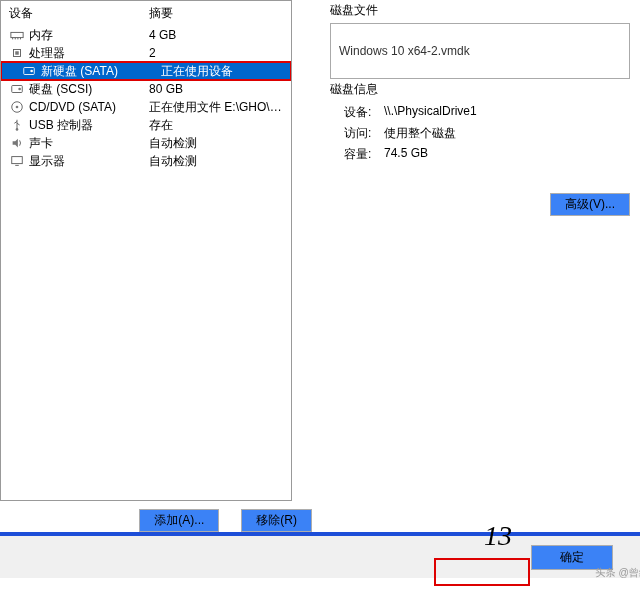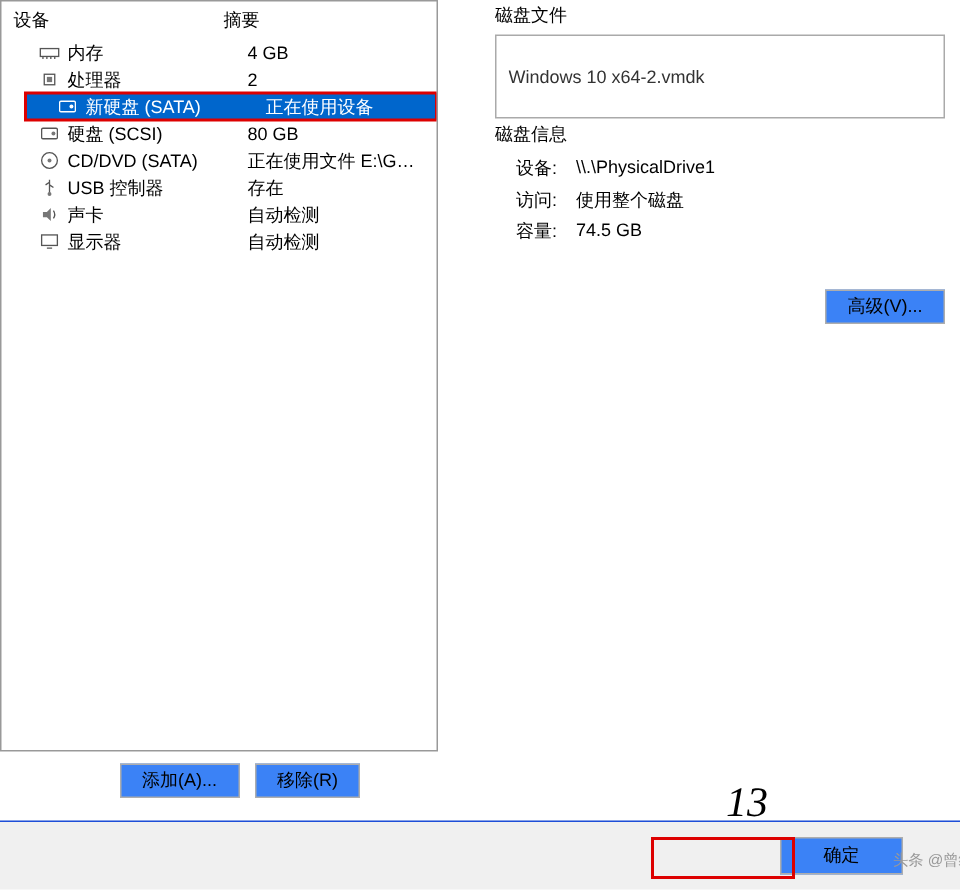--- a/index.html
+++ b/index.html
@@ -3,38 +3,38 @@
   <meta charset="utf-8">
   <style>
     * { box-sizing: border-box; margin: 0; padding: 0; }
     body { font-family: "Microsoft YaHei", sans-serif; font-size: 12px; background: #fff; width: 640px; height: 594px; position: relative; }
     .main-area { display: flex; height: 540px; }
     .left-panel { width: 292px; border: 1px solid #999; background: #fff; display: flex; flex-direction: column; }
     .device-list-header { display: flex; padding: 4px 8px; font-size: 12px; }
     .col-device { width: 140px; }
     .col-summary { flex: 1; }
     .device-list { flex: 1; overflow: auto; }
-    .device-row { display: flex; align-items: center; padding: 2px 8px; height: 18px; cursor: pointer; margin-left: 16px; }
+    .device-row { display: flex; align-items: center; padding: 2px 8px; height: 18px; cursor: pointer; }
     .device-row.selected { background: #0066cc; color: #fff; }
     .device-row.highlighted { outline: 2px solid #d00; outline-offset: -1px; padding-left: 20px; }
     .dev-icon { width: 16px; height: 16px; margin-right: 4px; display: inline-flex; align-items: center; justify-content: center; }
     .dev-icon svg { width: 14px; height: 14px; }
     .dev-name { width: 120px; white-space: nowrap; overflow: hidden; }
     .dev-summary { flex: 1; white-space: nowrap; overflow: hidden; text-overflow: ellipsis; }
-    .left-buttons { padding: 8px; display: flex; justify-content: center; gap: 10px; border-top: 0; }
+    .left-buttons { padding: 8px; display: flex; justify-content: flex-end; gap: 22px; border-top: 0; }
     .btn { background: #3b82f6; border: 1px solid #adadad; padding: 2px 14px; font-size: 12px; cursor: pointer; font-family: inherit; }
     .right-panel { flex: 1; padding: 0 10px; }
     .group-label { font-size: 12px; margin-bottom: 4px; margin-top: 2px; }
     .disk-file-box { border: 1px solid #aaa; background: #fff; padding: 20px 8px; width: 100%; font-size: 12px; color: #333; }
     .info-block { }
     .info-row { display: flex; padding: 2px 0 2px 14px; font-size: 12px; }
     .info-label { width: 40px; }
     .info-value { flex: 1; }
     .adv-btn-row { display: flex; justify-content: flex-end; margin-top: 28px; }
-    .footer { position: absolute; bottom: 1px; left: 0; right: 0; height: 46px; border-top: 1px solid #1d4ed8; background: #f0f0f0; display: flex; align-items: center; justify-content: flex-end; padding-right: 38px; gap: 10px; }
+    .footer { position: absolute; bottom: 16px; left: 0; right: 0; height: 46px; border-top: 4px solid #1d4ed8; background: #f0f0f0; display: flex; align-items: center; justify-content: flex-end; padding-right: 27px; gap: 10px; }
     .ok-outline { position: absolute; border: 2px solid #d00; right: 110px; bottom: 8px; width: 96px; height: 28px; pointer-events: none; }
     .annotation-13 { position: absolute; right: 128px; bottom: 42px; color: #000000; font-size: 28px; font-style: italic; font-family: "Comic Sans MS", cursive; pointer-events: none; }
     .watermark { position: absolute; bottom: 12px; right: -70px; font-size: 12px; color: #999; pointer-events: none; white-space: nowrap; transform: scale(0.85); }
     .btn.ok { padding: 3px 28px; }
     .left-wrap { display:flex; flex-direction:column; }
   </style>
 </head>
 <body>
 
 <div class="main-area">

